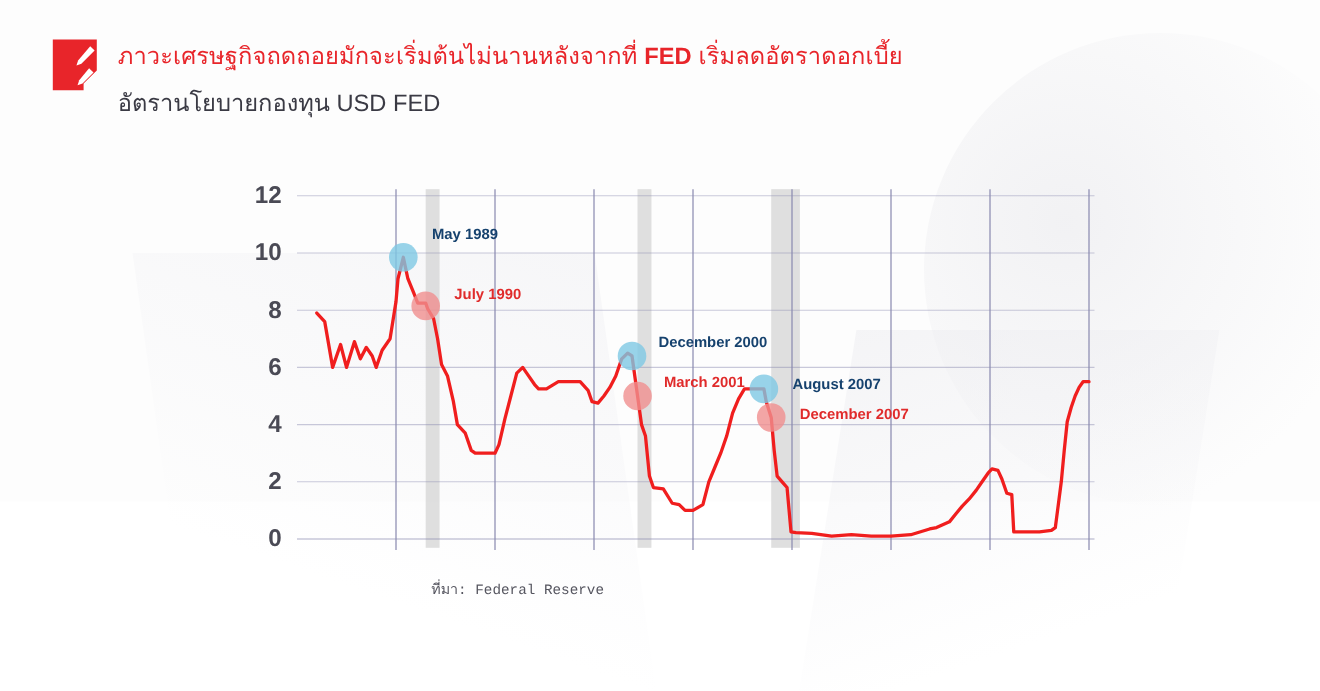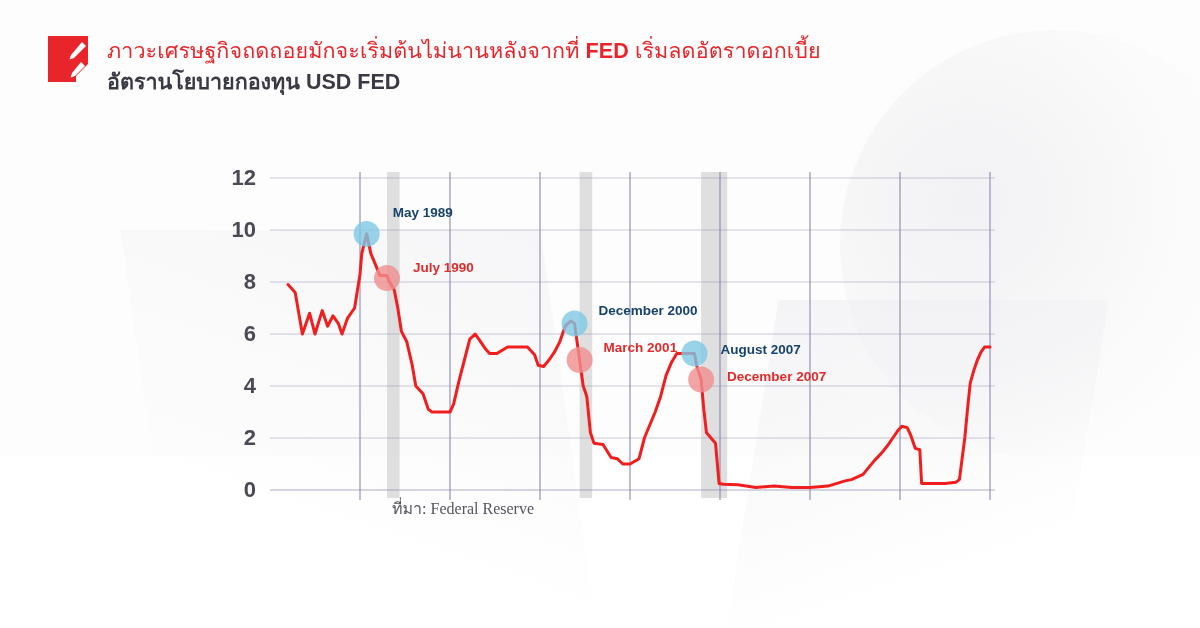--- a/index.html
+++ b/index.html
@@ -33,44 +33,44 @@
   .header { position: absolute; left: 46px; top: 34px; display: flex; gap: 17px; align-items: flex-start; }
   .logo { width: 44px; height: 50px; position: relative; flex: none; }
   .titles { padding-top: 4px; }
   .title-main {
     font-size: 21.5px; color: #E8252A; line-height: 1.28;
     font-weight: 400; letter-spacing: .1px; white-space: nowrap;
   }
   .title-main b { font-weight: 700; }
   .title-sub {
     font-size: 21.5px; color: #3A3A44; line-height: 1.32;
-    font-weight: 700; margin-top: 2px; white-space: nowrap;
+    font-weight: 400; margin-top: 14px; white-space: nowrap;
   }
 
   
   .chart-wrap { position: absolute; left: 0; top: 0; width: 1200px; height: 628px; }
   svg.chart { position: absolute; left: 0; top: 0; }
 
   .ytick {
     font-size: 22px; font-weight: 700; fill: #4A4A55;
     text-anchor: end; dominant-baseline: middle;
     font-family: "Liberation Sans", sans-serif;
   }
   .anno {
     font-size: 13.5px; font-weight: 700;
     font-family: "Liberation Sans", sans-serif;
     dominant-baseline: middle;
   }
   .anno.blue { fill: #16426E; }
   .anno.red  { fill: #E02B2B; }
 
   .foot {
-    position: absolute; left: 392px; top: 496px;
-    font-size: 16px; color: #55555F; line-height: 1.62;
-    font-family: Liberation Serif, serif;
+    position: absolute; left: 392px; top: 526px;
+    font-size: 13px; color: #55555F; line-height: 1.62;
+    font-family: Liberation Mono, monospace;
   }
 </style>
 </head>
 <body>
 
 <div id="root">
 
   <div class="wm wm1"></div>
   <div class="wm wm2"></div>
   <div class="wm wm3"></div>

